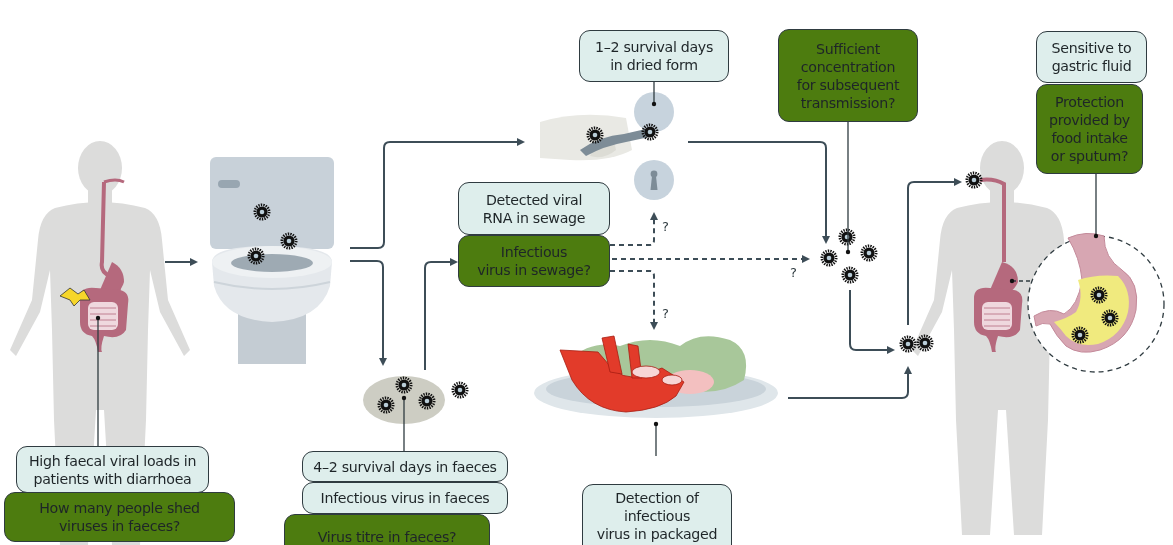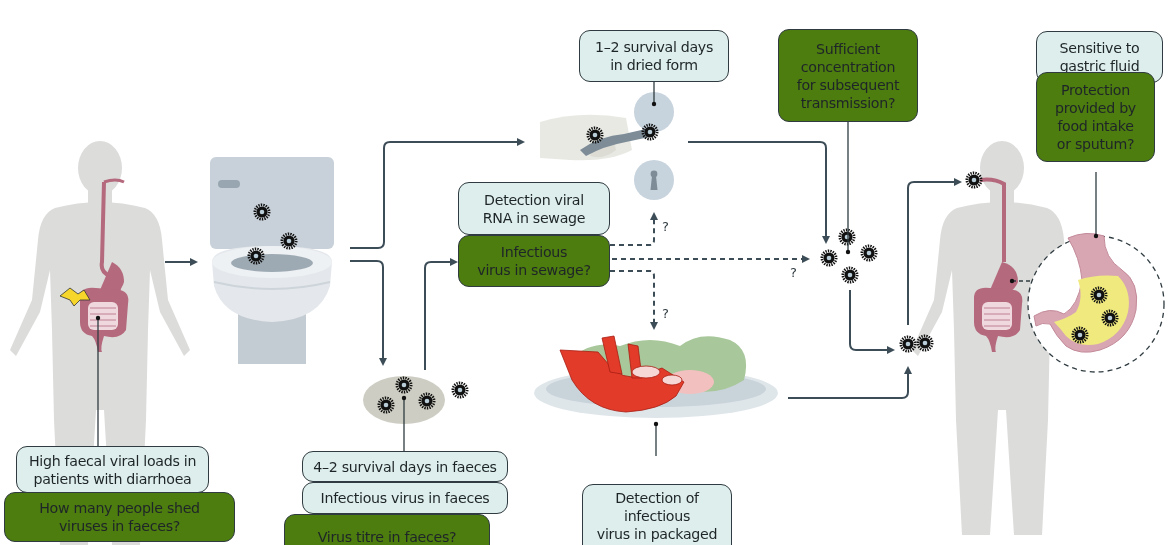--- a/index.html
+++ b/index.html
@@ -160,37 +160,37 @@
 <div class="box orange" style="left:4px;top:492px;width:231px;height:50px;">How many people shed
 viruses in faeces?</div>
 
 <div class="box blue" style="left:302px;top:451px;width:206px;height:31px;">4–2 survival days in faeces</div>
 <div class="box blue" style="left:302px;top:482px;width:206px;height:32px;">Infectious virus in faeces</div>
 <div class="box orange" style="left:284px;top:514px;width:206px;height:45px;">Virus titre in faeces?</div>
 
 <div class="box blue" style="left:579px;top:30px;width:150px;height:52px;">1–2 survival days
 in dried form</div>
 
-<div class="box blue" style="left:458px;top:182px;width:152px;height:53px;">Detection viral
+<div class="box blue" style="left:458px;top:182px;width:152px;height:53px;">Detected viral
 RNA in sewage</div>
 <div class="box orange" style="left:458px;top:235px;width:152px;height:52px;">Infectious
 virus in sewage?</div>
 
 <div class="box blue" style="left:582px;top:456px;width:150px;height:81px;margin-top:28px;">Detection of
 infectious
 virus in packaged
 seafood</div>
 
 <div class="box orange" style="left:778px;top:29px;width:140px;height:93px;">Sufficient
 concentration
 for subsequent
 transmission?</div>
 
-<div class="box blue" style="left:1036px;top:31px;width:127px;height:52px;">Sensitive to
+<div class="box blue" style="left:1036px;top:31px;width:111px;height:52px;">Sensitive to
 gastric fluid</div>
-<div class="box orange" style="left:1036px;top:72px;width:119px;height:90px;">Protection
+<div class="box orange" style="left:1036px;top:84px;width:107px;height:90px;">Protection
 provided by
 food intake
 or sputum?</div>
 
 <div class="q" style="left:662px;top:219px;">?</div>
 <div class="q" style="left:790px;top:265px;">?</div>
 <div class="q" style="left:662px;top:306px;">?</div>
 
 </body></html>

